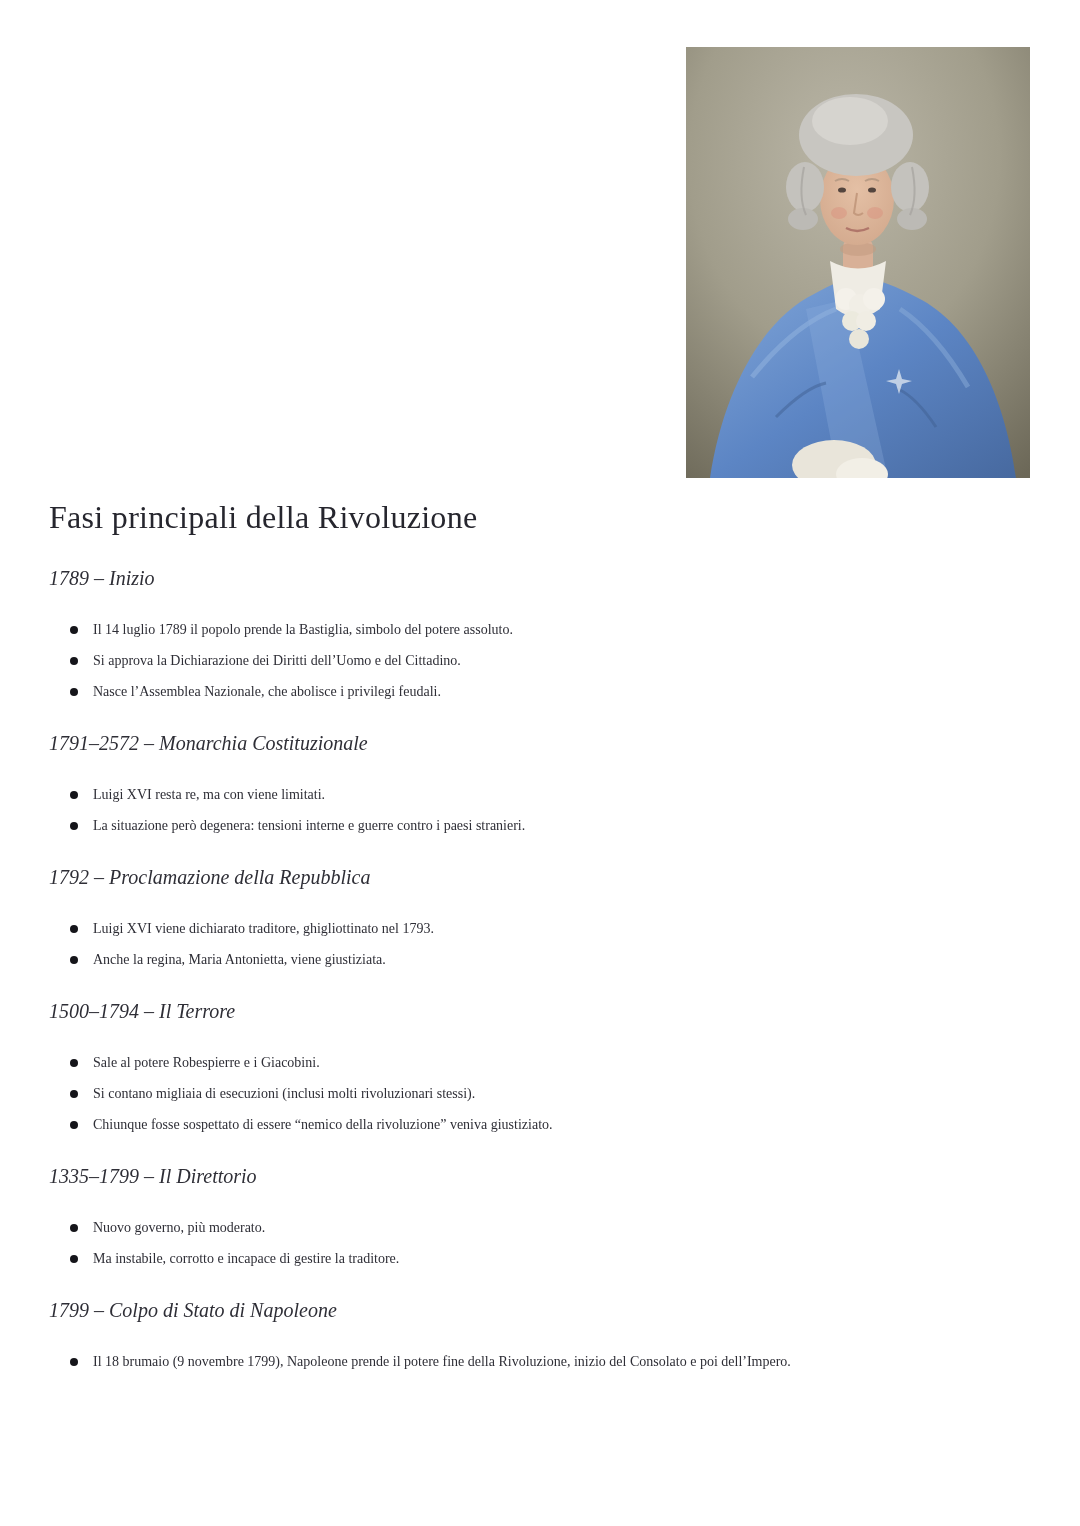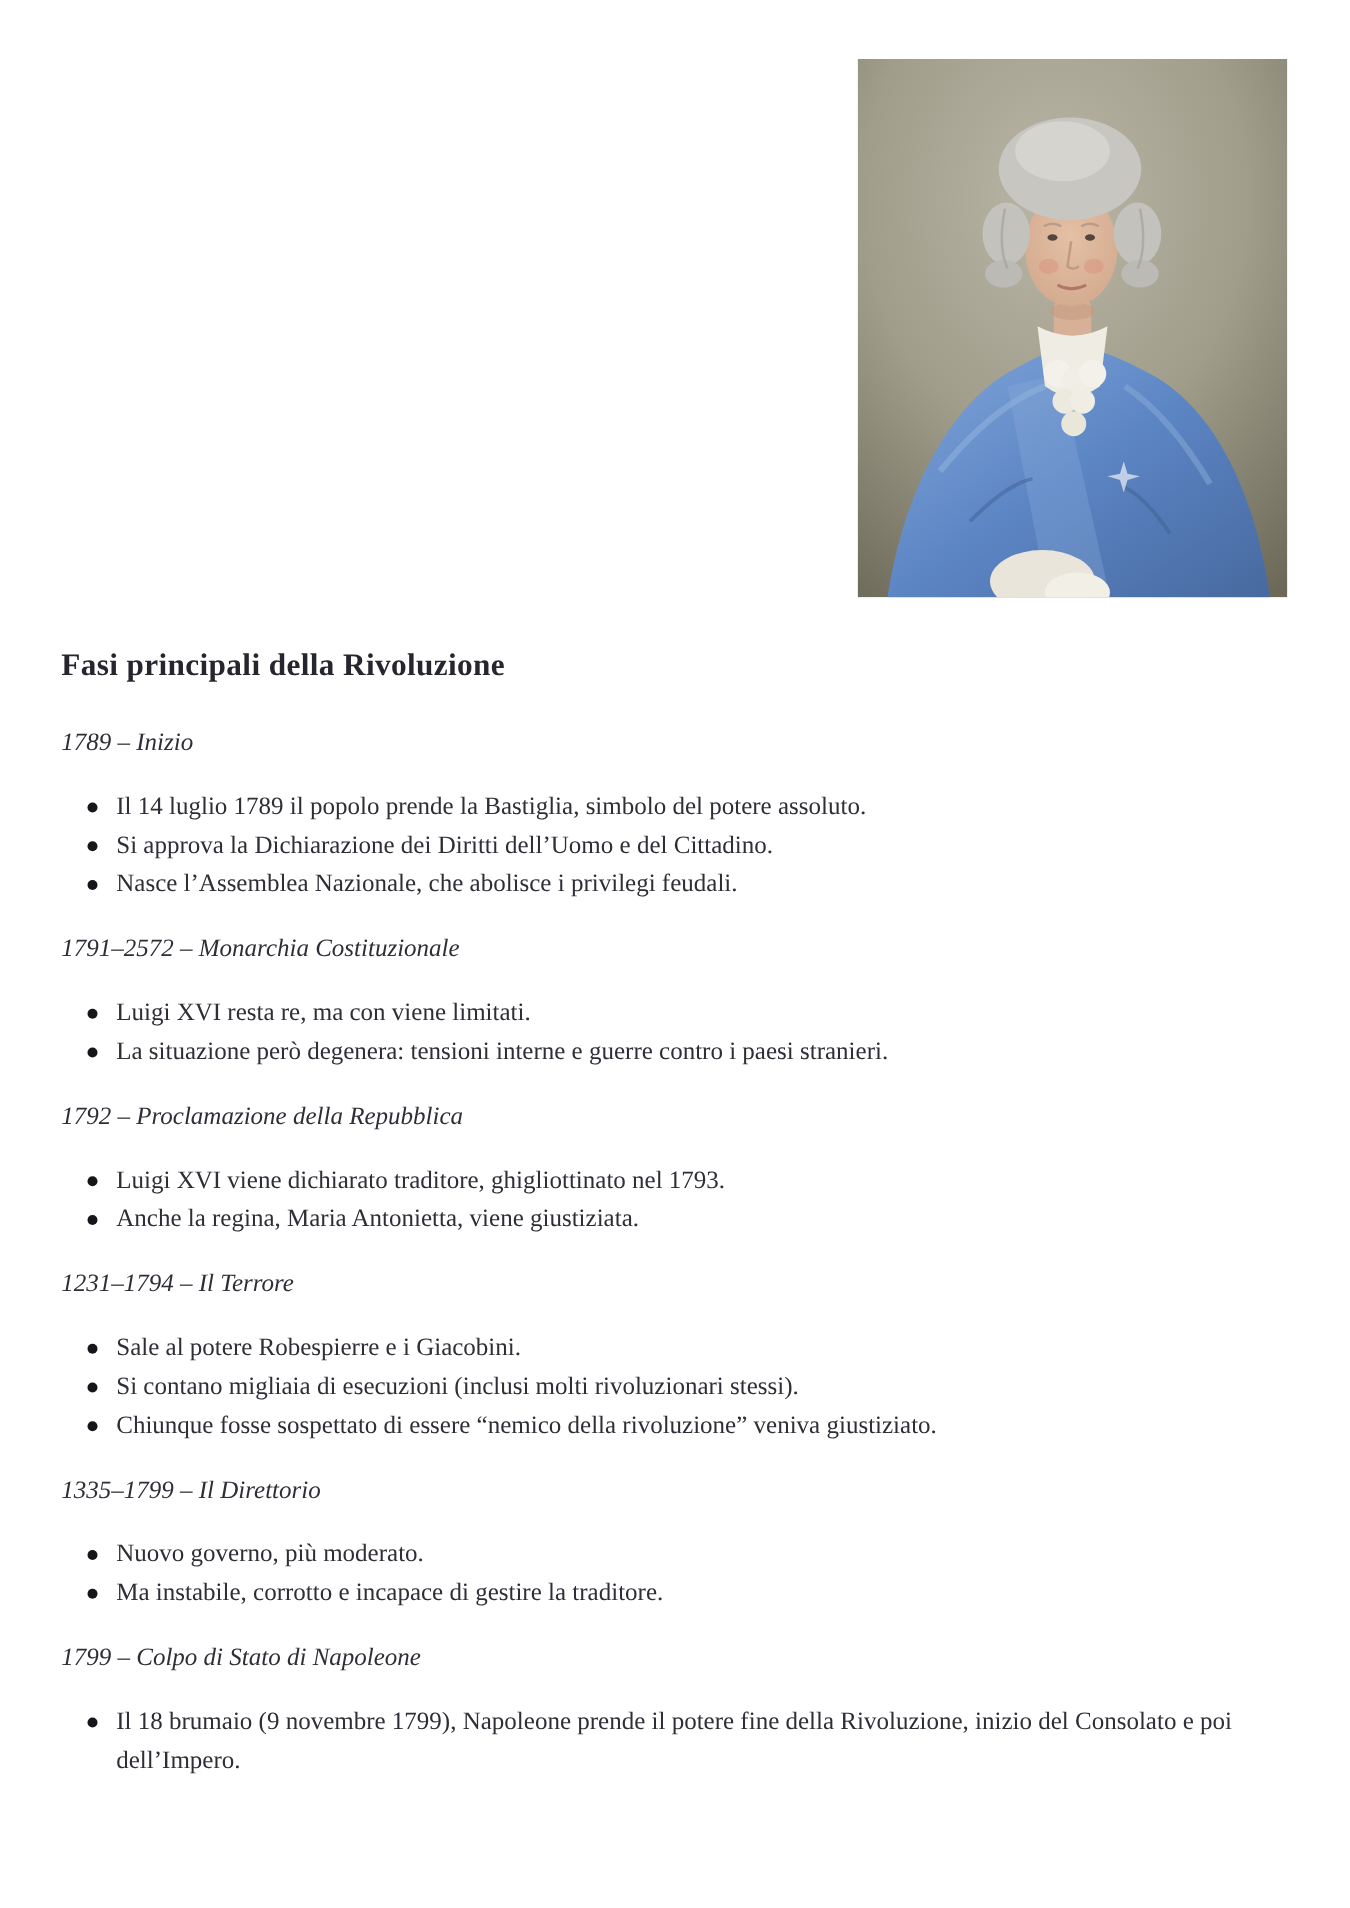--- a/index.html
+++ b/index.html
@@ -25,46 +25,46 @@
   .portrait-frame svg { display: block; width: 100%; height: 100%; }
 
   .content {
     position: absolute;
     left: 49px;
     top: 496px;
     width: 982px;
   }
 
   .doc-title {
-    font-size: 25px;
+    font-size: 32px;
     line-height: 42px;
-    font-weight: 700;
+    font-weight: 400;
     letter-spacing: 0.3px;
     color: #26262e;
-    margin: 16px 0 26px 0;
+    margin: 0 0 26px 0;
   }
 
   .section-heading {
     font-size: 20px;
     line-height: 28px;
     font-weight: 400;
     color: #2e2e36;
     margin: 0 0 22px 0;
     font-style: italic;
   }
 
   .bullet-list {
     list-style: none;
     margin: 0 0 22px 0;
     padding: 0;
   }
   .bullet-list li {
     position: relative;
     padding-left: 44px;
-    font-size: 20px;
+    font-size: 14px;
     line-height: 31px;
     color: #2e2e36;
   }
   .bullet-list li::before {
     content: "";
     position: absolute;
     left: 21px;
     top: 12px;
     width: 8px;
     height: 8px;
@@ -165,21 +165,21 @@
 
   <section>
     <h2 class="section-heading">1792 – Proclamazione della Repubblica</h2>
     <ul class="bullet-list">
       <li>Luigi XVI viene dichiarato traditore, ghigliottinato nel 1793.</li>
       <li>Anche la regina, Maria Antonietta, viene giustiziata.</li>
     </ul>
   </section>
 
   <section>
-    <h2 class="section-heading">1231–1794 – Il Terrore</h2>
+    <h2 class="section-heading">1500–1794 – Il Terrore</h2>
     <ul class="bullet-list">
       <li>Sale al potere Robespierre e i Giacobini.</li>
       <li>Si contano migliaia di esecuzioni (inclusi molti rivoluzionari stessi).</li>
       <li>Chiunque fosse sospettato di essere “nemico della rivoluzione” veniva giustiziato.</li>
     </ul>
   </section>
 
   <section>
     <h2 class="section-heading">1335–1799 – Il Direttorio</h2>
     <ul class="bullet-list">

